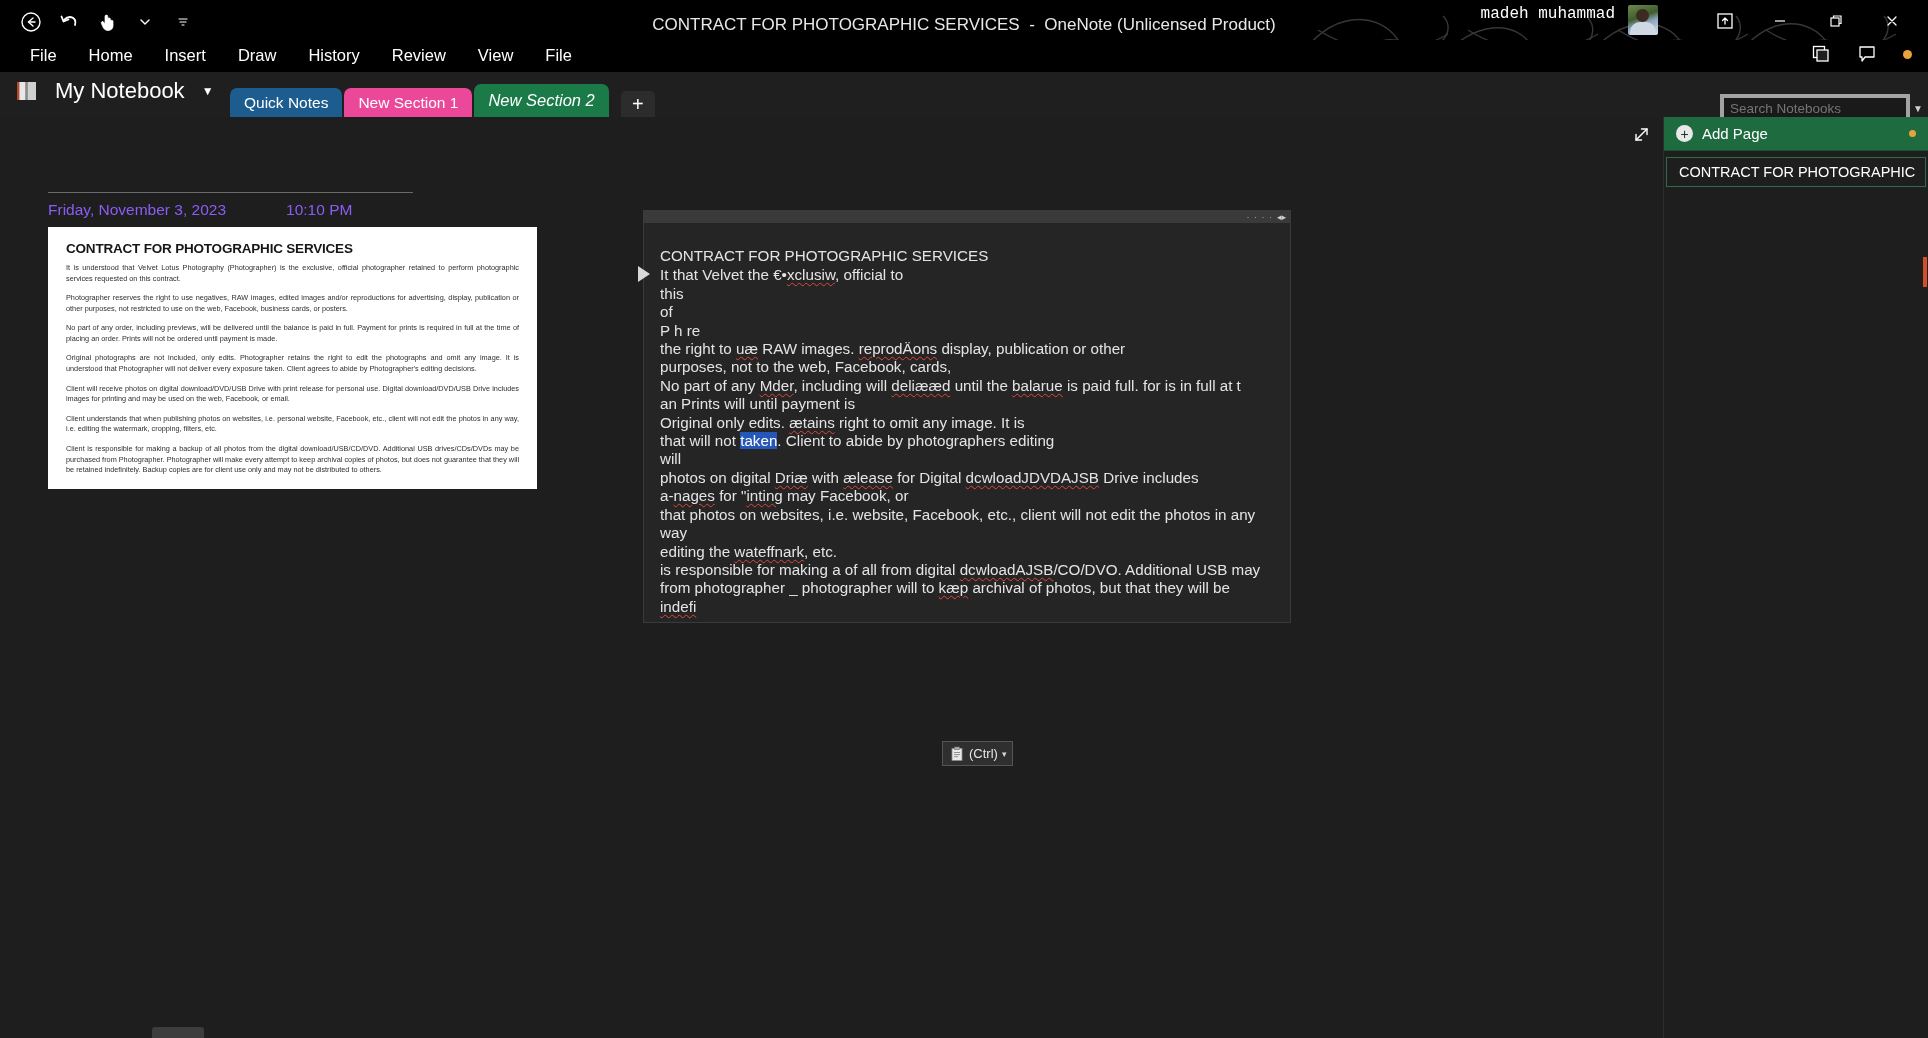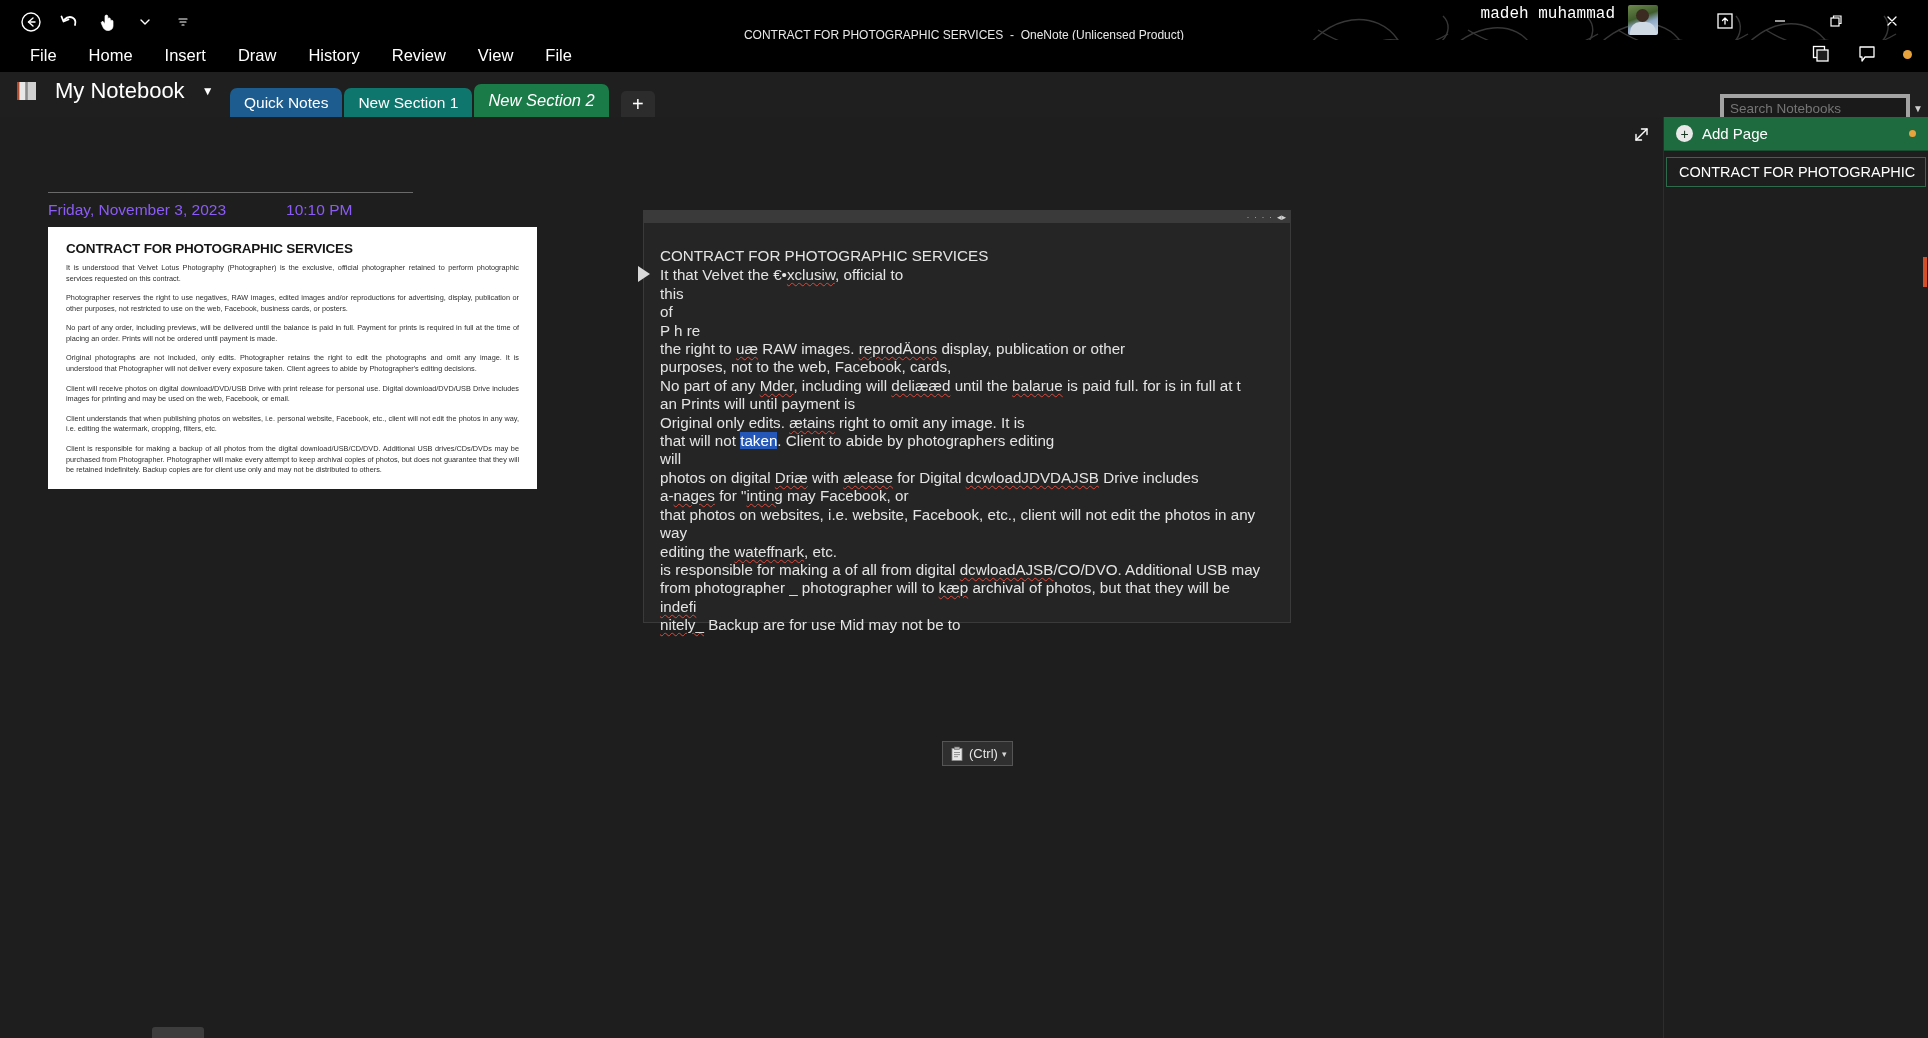--- a/index.html
+++ b/index.html
@@ -19,23 +19,23 @@
     position: absolute; top: 0; right: 0; width: 640px; height: 80px;
     opacity: 0.5; pointer-events: none;
   }
   .qat { position: absolute; top: 6px; left: 14px; display: flex; align-items: center; gap: 4px; }
   .qat-btn {
     width: 34px; height: 32px; display: flex; align-items: center; justify-content: center;
     color: #ffffff;
   }
   .qat-btn svg { display:block; }
   .title-text {
-    position: absolute; top: 12px; left: 0; width: 1928px; height: 46px;
+    position: absolute; top: 2px; left: 0; width: 1928px; height: 46px;
     display: flex; align-items: center; justify-content: center;
-    color: #e8e8e8; font-size: 12px; white-space: pre;
+    color: #e8e8e8; font-size: 17px; white-space: pre;
   }
   .account {
     position: absolute; top: 5px; right: 270px;
     display: flex; align-items: flex-start; gap: 13px; font-family: Liberation Mono, monospace;
   }
   .account-name { color: #ffffff; font-size: 16px; }
   .avatar {
     width: 30px; height: 30px; border-radius: 2px; overflow: hidden;
     background: linear-gradient(160deg,#6f8a4e 0%, #3f5c2c 40%, #8ea7c4 60%, #d8e3ee 100%);
     position: relative;
@@ -325,21 +325,21 @@
         <rect x="11.2" y="4" width="2.6" height="18" fill="#8a8a8a"></rect>
         <rect x="3" y="4" width="2.4" height="18" fill="#b24a2e"></rect>
       </svg>
     </div>
     <div class="nb-name">My Notebook</div>
     <div class="nb-caret">▼</div>
   </div>
 
   <div class="sections">
     <div class="sect" style="background:#1c5c8e;">Quick Notes</div>
-    <div class="sect" style="background:#0f766e;">New Section 1</div>
+    <div class="sect" style="background:#ec4899;">New Section 1</div>
     <div class="sect active" style="background:#1a7a48;font-style:italic;">New Section 2</div>
     <div class="addsect">+</div>
   </div>
 
   <div class="searchbox">
     <input type="text" placeholder="Search Notebooks" style="">
     <svg width="16" height="16" viewBox="0 0 16 16">
       <circle cx="6.6" cy="6.2" r="4.1" fill="#cfe2f5" stroke="#2f6fb5" stroke-width="1.4"></circle>
       <path d="M9.8 9.6 L14 14" stroke="#2f6fb5" stroke-width="2" stroke-linecap="round"></path>
     </svg>
@@ -397,21 +397,20 @@
             <div class="ocr-line"><span>Original only edits. </span><span class="sq">ætains</span><span> right to omit any image. It is</span></div>
             <div class="ocr-line"><span>that will not </span><span class="sel">taken</span><span>. Client to abide by photographers editing</span></div>
             <div class="ocr-line"><span>will</span></div>
             <div class="ocr-line"><span>photos on digital </span><span class="sq">Driæ</span><span> with </span><span class="sq">ælease</span><span> for Digital </span><span class="sq">dcwloadJDVDAJSB</span><span> Drive includes</span></div>
             <div class="ocr-line"><span>a-</span><span class="sq">nages</span><span> for "</span><span class="sq">inting</span><span> may Facebook, or</span></div>
             <div class="ocr-line"><span>that photos on websites, i.e. website, Facebook, etc., client will not edit the photos in any way</span></div>
             <div class="ocr-line"><span>editing the </span><span class="sq">wateffnark</span><span>, etc.</span></div>
             <div class="ocr-line"><span>is responsible for making a of all from digital </span><span class="sq">dcwloadAJSB</span><span>/CO/DVO. Additional USB may</span></div>
             <div class="ocr-line"><span>from photographer _ photographer will to </span><span class="sq">kæp</span><span> archival of photos, but that they will be</span></div>
             <div class="ocr-line"><span class="sq">indefi</span></div>
-            <div class="ocr-line"><span class="sq">nitely_</span><span> Backup are for use Mid may not be to</span></div>
           </div>
       </div>
     </div>
   </div>
 
   <div class="paste-btn">
     <span class="paste-ico">
       <svg width="16" height="16" viewBox="0 0 16 16">
         <rect x="3" y="2.5" width="10" height="12" fill="#e8e8e8" stroke="#8a8a8a" stroke-width="0.8"></rect>
         <rect x="5.5" y="1" width="5" height="2.6" fill="#b0b0b0" stroke="#6e6e6e" stroke-width="0.6"></rect>

